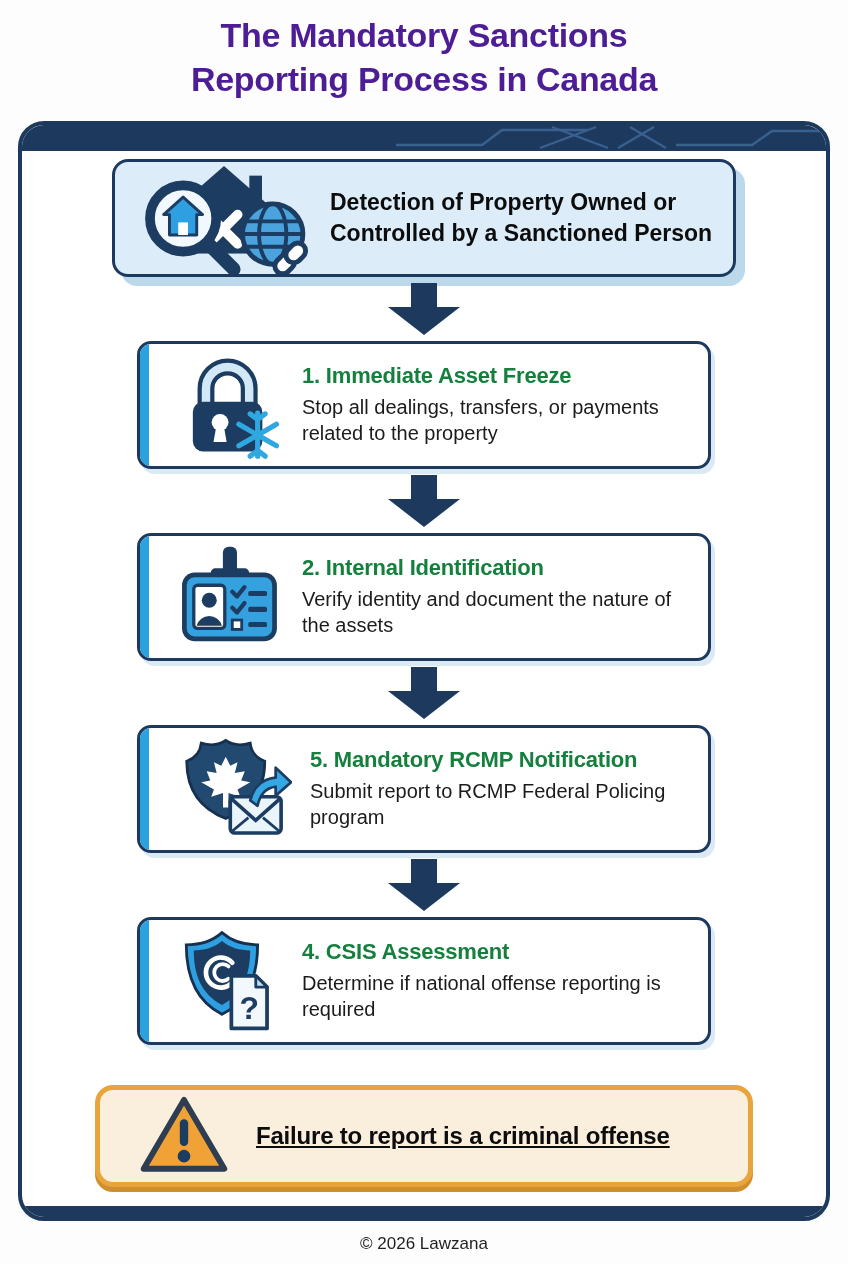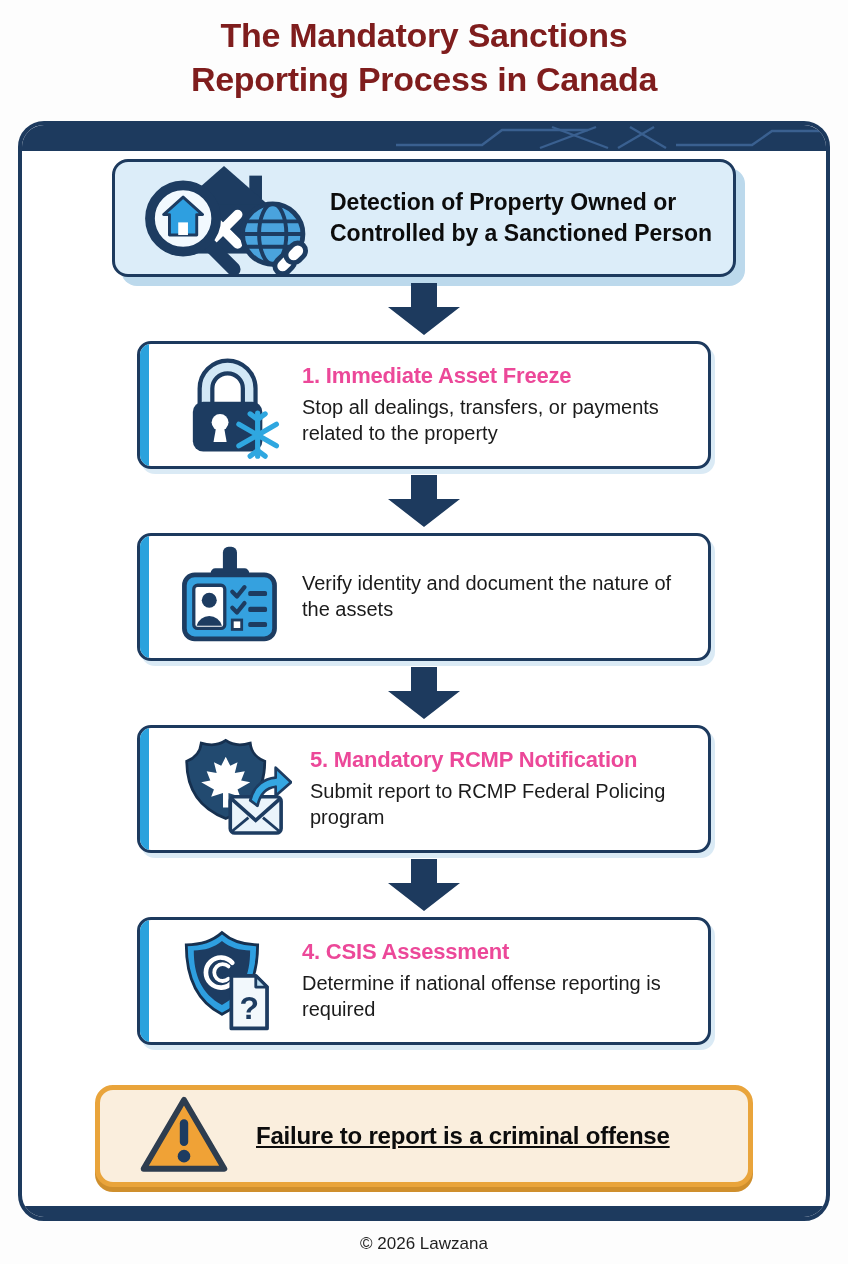--- a/index.html
+++ b/index.html
@@ -11,21 +11,21 @@
     overflow:hidden;
   }
   .page { width:848px; height:1264px; position:relative; }
 
   .main-title {
     text-align:center;
     margin-top:14px;
     font-size:34px;
     line-height:1.28;
     font-weight:800;
-    color:#7f1d1d;
+    color:#4c1d95;
     letter-spacing:-0.3px;
   }
 
   .card {
     position:relative;
     margin:20px 18px 0 18px;
     height:1100px;
     background:#ffffff;
     border:4px solid #1d3a5e;
     border-radius:26px;
@@ -86,21 +86,21 @@
     position:absolute;
     left:0; top:0; bottom:0;
     width:9px;
     background:#2aa2dd;
   }
   .step-box .icon-wrap { flex:0 0 110px; display:flex; justify-content:center; }
   .step-text { margin-left:18px; padding-right:14px; }
   .step-title {
     font-size:22px;
     font-weight:800;
-    color:#ec4899;
+    color:#15803d;
     margin-bottom:6px;
     letter-spacing:-0.2px;
   }
   .step-desc {
     font-size:20px;
     color:#1b1b1b;
     line-height:1.28;
     max-width:400px;
   }
 
@@ -243,20 +243,21 @@
               <path d="M61 52 l5 5 l8 -10"></path>
               <path d="M61 69 l5 5 l8 -10"></path>
             </g>
             <rect x="78" y="51" width="20" height="5.5" rx="2" fill="#1d3c61"></rect>
             <rect x="78" y="68" width="20" height="5.5" rx="2" fill="#1d3c61"></rect>
             <rect x="61" y="82" width="10" height="10" fill="#ffffff" stroke="#1d3c61" stroke-width="3"></rect>
             <rect x="78" y="84" width="20" height="5.5" rx="2" fill="#1d3c61"></rect>
           </svg>
         </div>
         <div class="step-text">
+          <div class="step-title">2. Internal Identification</div>
           <div class="step-desc">Verify identity and document the nature of the assets</div>
         </div>
       </div>
 
       <div class="flow-arrow">
         <svg width="80" height="52" viewBox="0 0 80 52">
             <path d="M27 0 H53 V24 H76 L40 52 L4 24 H27 Z" fill="#1d3a5e"></path>
           </svg>
       </div>
 

